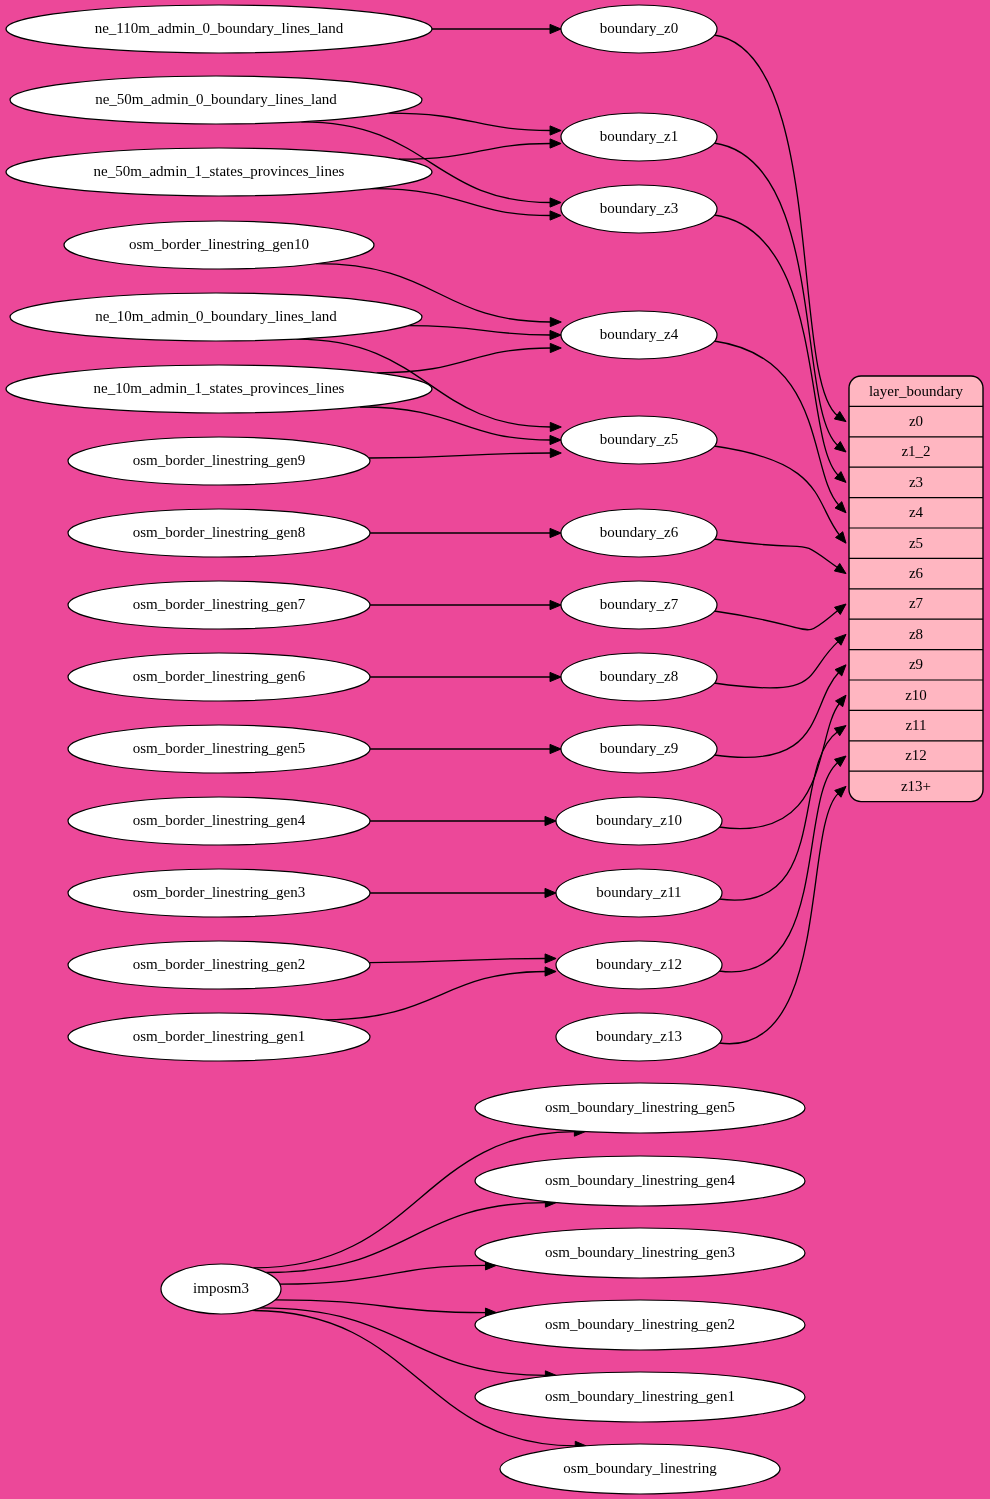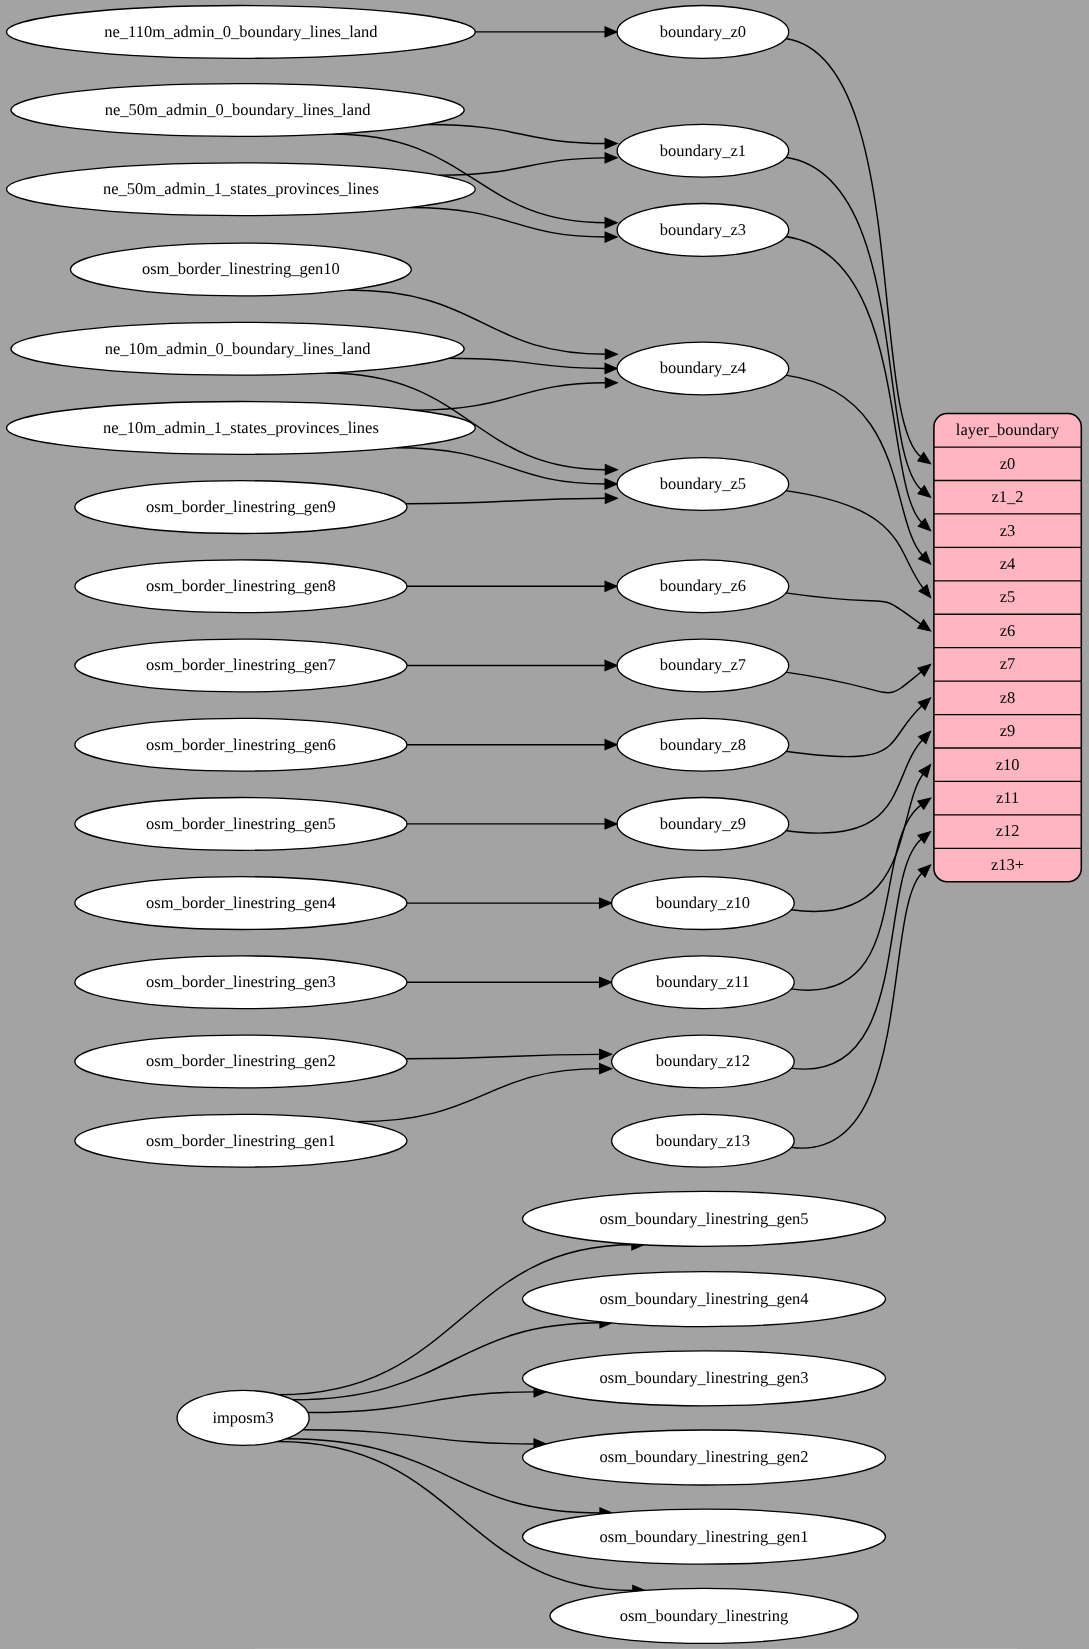--- a/index.html
+++ b/index.html
@@ -1,17 +1,17 @@
 <!DOCTYPE html>
 <html><head>
 <meta charset="utf-8">
 <style>
   html,body{margin:0;padding:0;background:#ffffff;}
   body{width:990px;height:1499px;overflow:hidden;font-family:"Liberation Serif",serif;}
-  #stage{position:relative;width:990px;height:1499px;background:#a3a3a3;}
+  #stage{position:relative;width:990px;height:1499px;background:#ec4899;}
   svg{display:block;}
   .node-ell{fill:#ffffff;stroke:#000000;stroke-width:1.2;}
   .node-lbl{font-family:"Liberation Serif",serif;font-size:15px;fill:#000;text-anchor:middle;dominant-baseline:middle;}
   .edge{fill:none;stroke:#000000;stroke-width:1.3;}
   .arrow{fill:#000000;stroke:#000000;stroke-width:1;}
   .tbl-lbl{font-family:"Liberation Serif",serif;font-size:15px;fill:#000;text-anchor:middle;dominant-baseline:middle;}
 </style>
 </head>
 <body>
 

